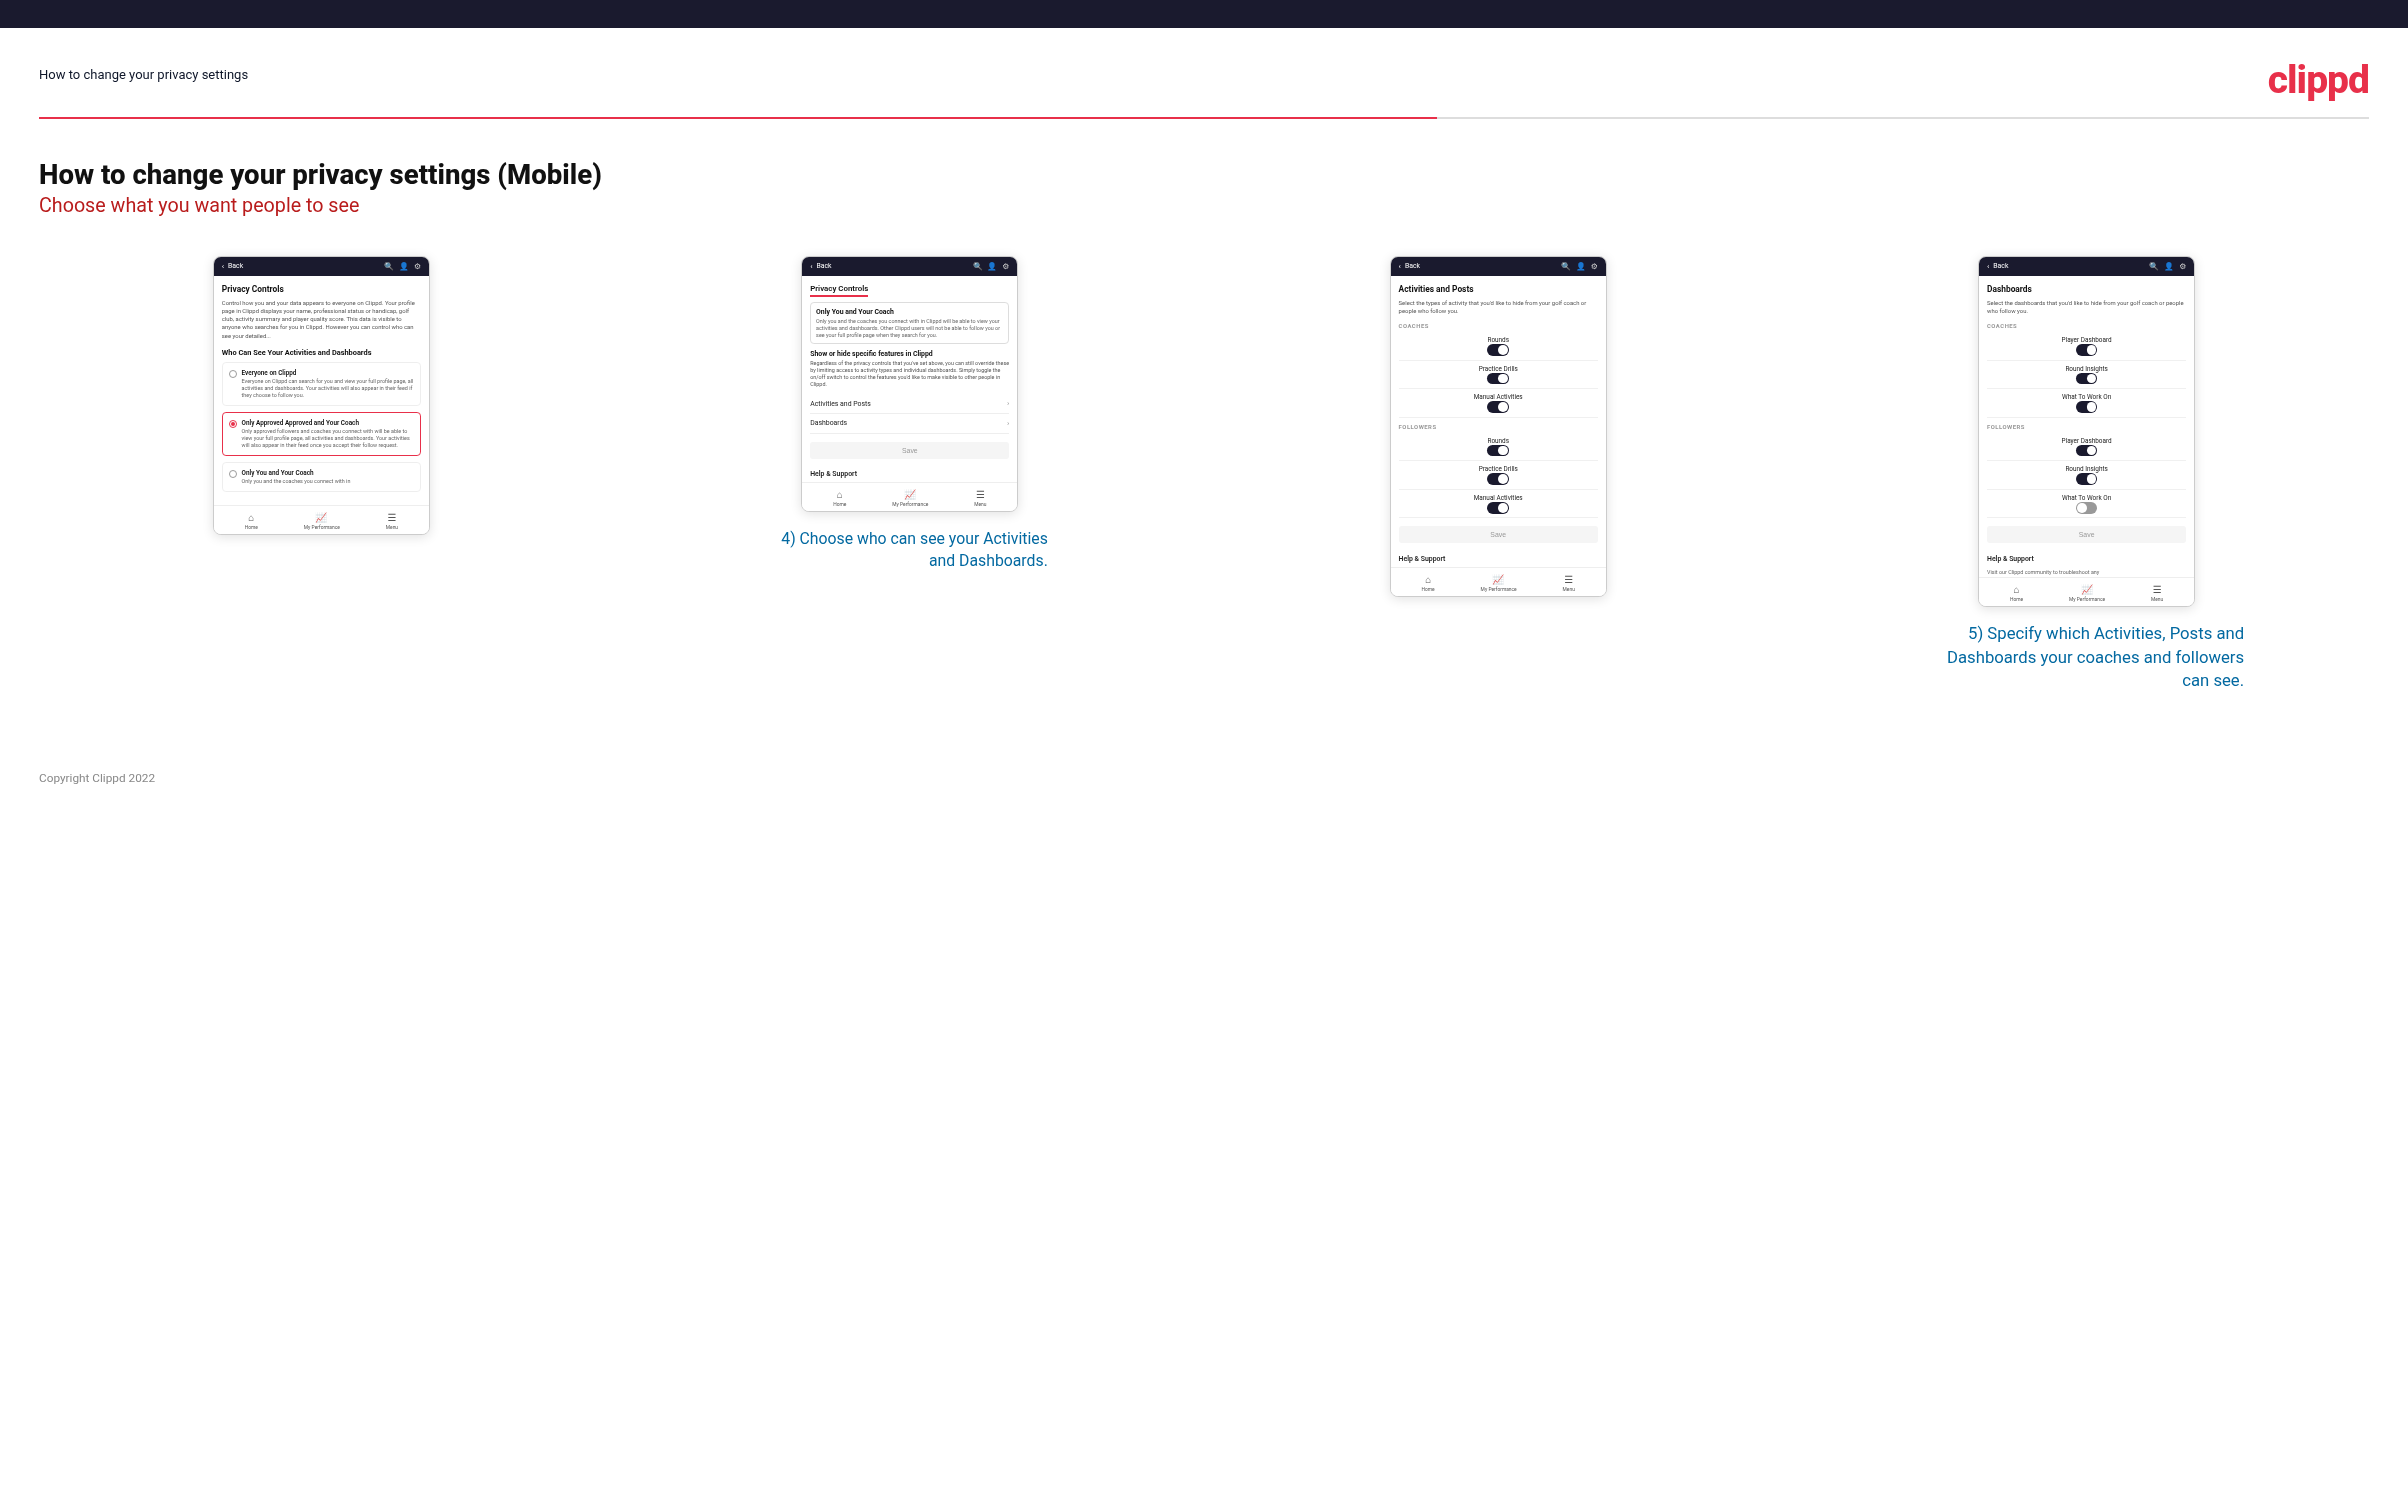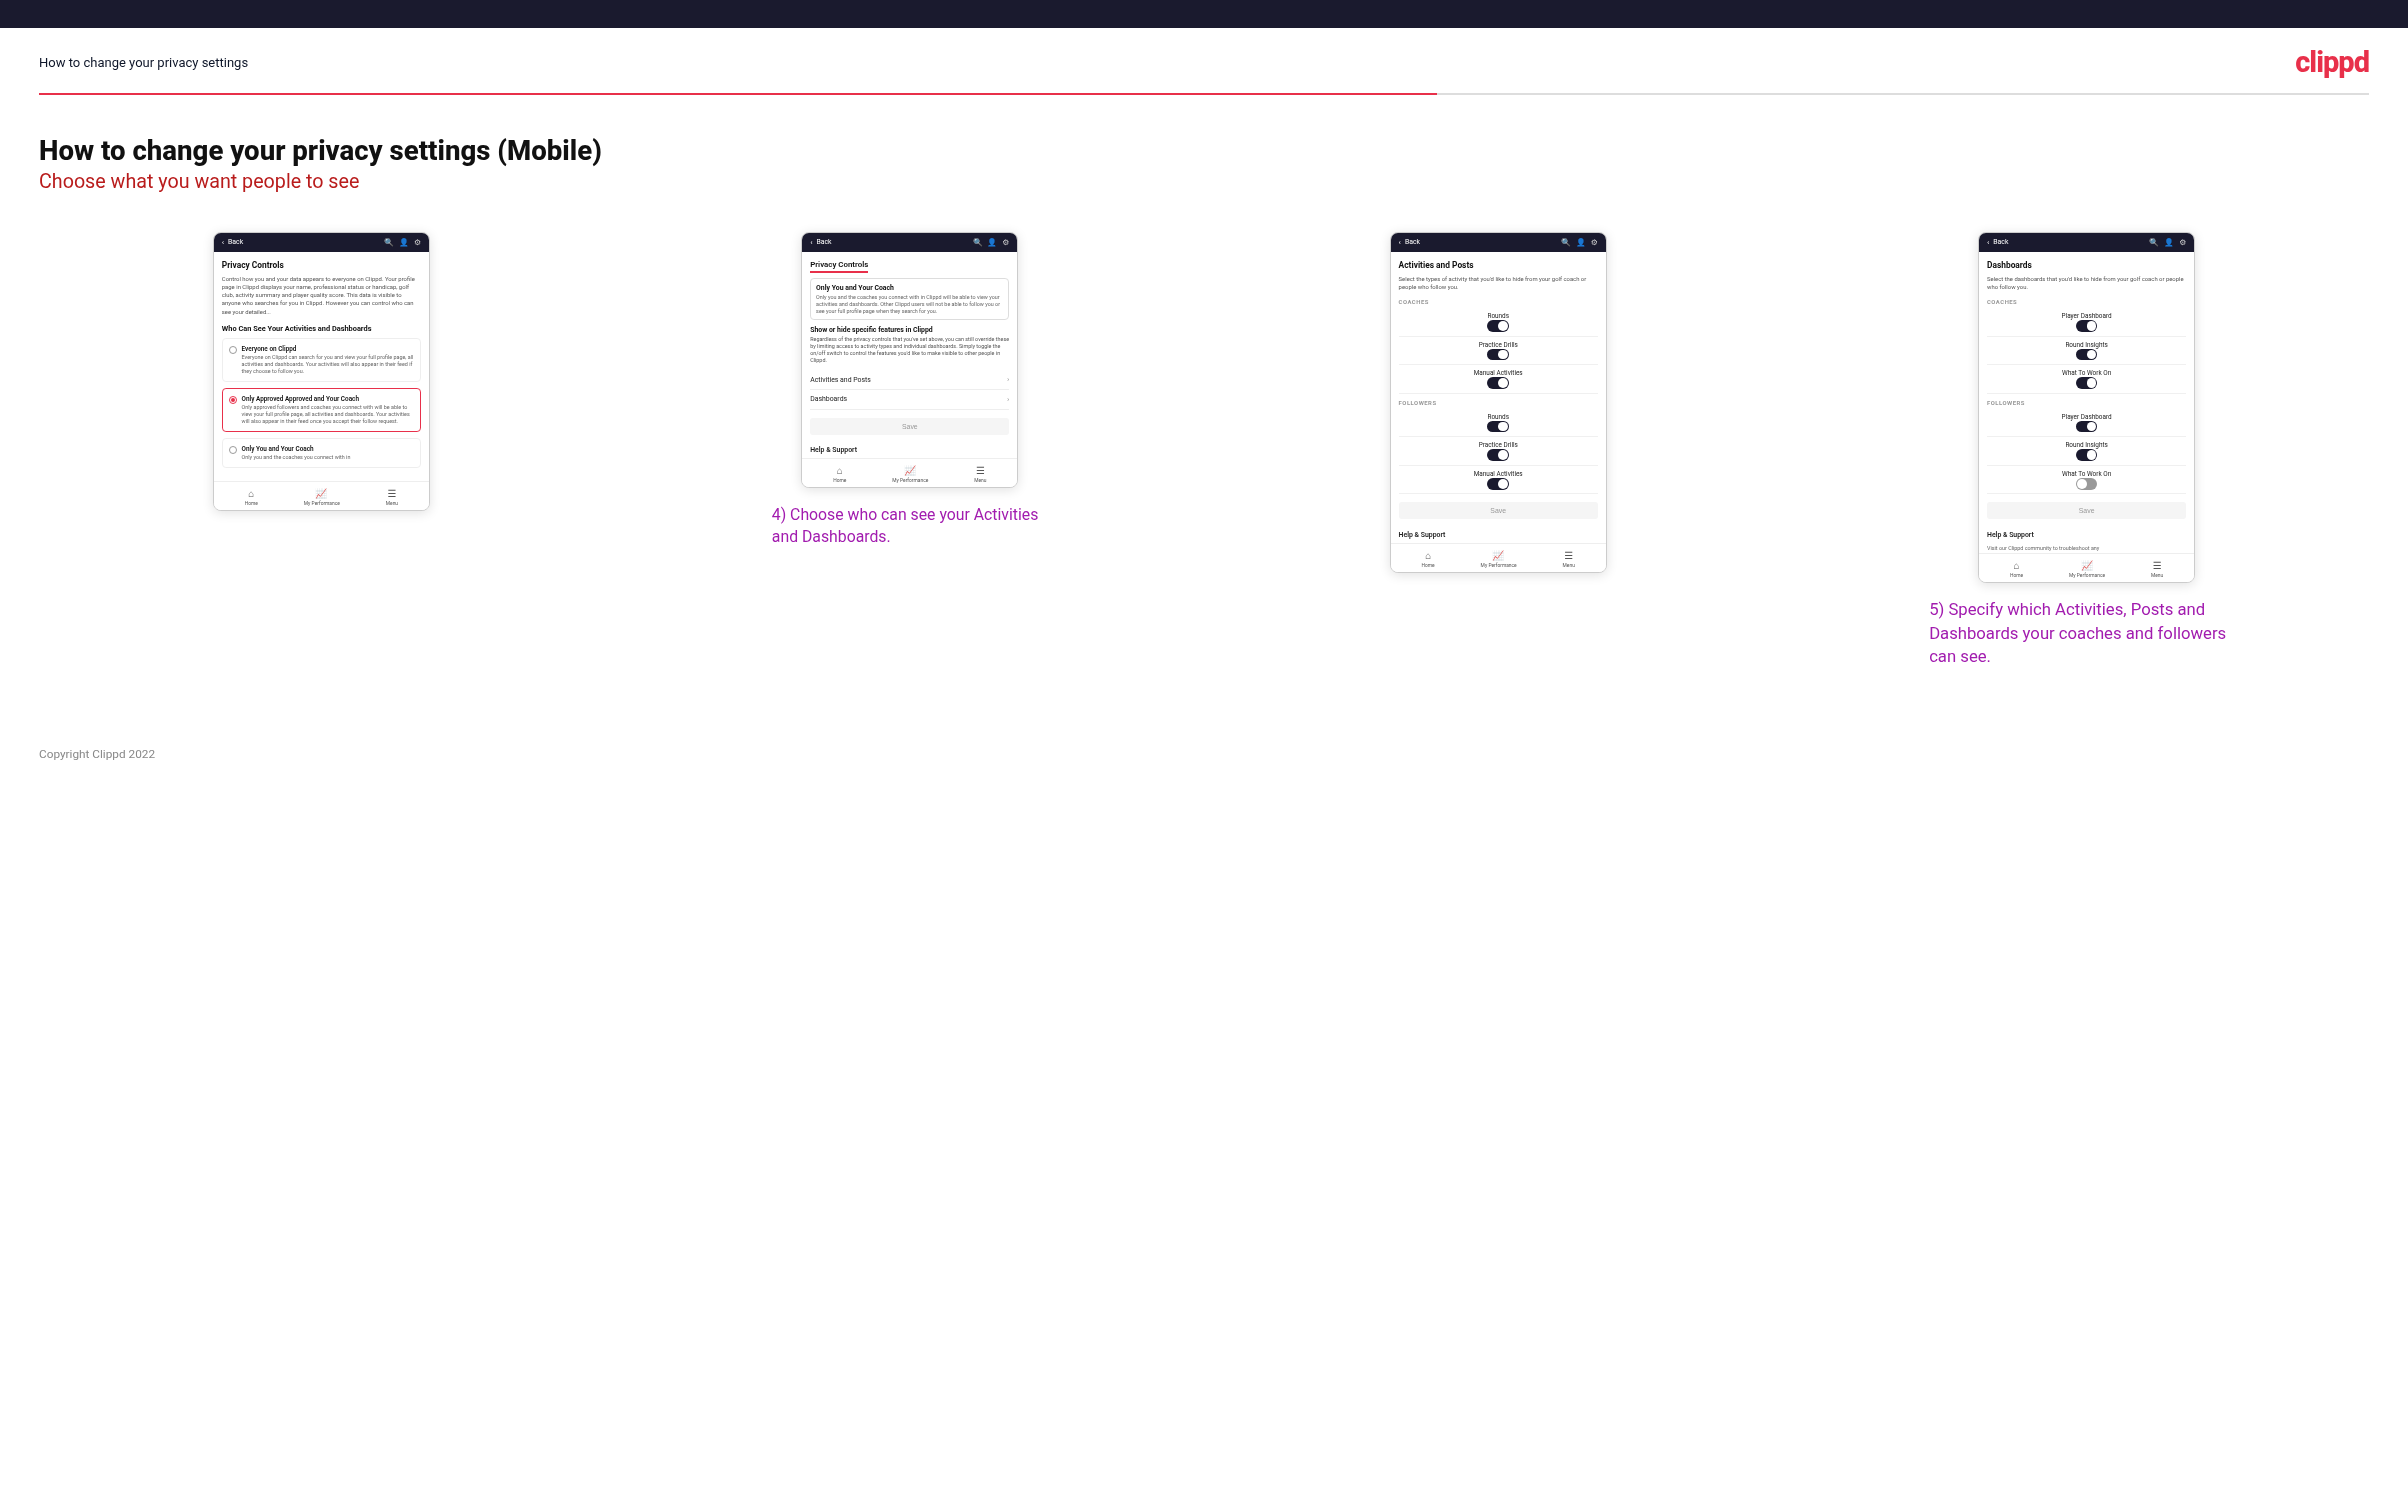--- a/index.html
+++ b/index.html
@@ -21,24 +21,25 @@
       display: flex;
       align-items: center;
       justify-content: space-between;
       padding: 17.7px 39px 13.8px 39px;
     }
     .header-title {
       font-size: 13px;
       color: #0f172a;
     }
     .logo {
-      font-size: 29px;
+      font-size: 39px;
       font-weight: 800;
       color: #e8304a;
       letter-spacing: -1px;
+      margin-top: 12px;
     }
     .divider {
       height: 2px;
       background: linear-gradient(to right, #e8304a 60%, #ddd 60%);
       margin: 0 39px;
     }
 
     
     .main {
       padding: 39px 39px 59px 39px;
@@ -283,24 +284,24 @@
     
     .help-support {
       font-size: 7.4px;
       font-weight: 600;
       color: #222;
       padding: 4.9px 0 3px 0;
     }
 
     
     .caption {
-      text-align: left;
+      text-align: right;
       margin-top: 15.8px;
       font-size: 15.8px;
-      color: #a21caf;
+      color: #0369a1;
       line-height: 1.4;
       max-width: 276px;
     }
     .caption.large {
       font-size: 16.7px;
       max-width: 315px;
     }
 
     
     .menu-link-row {

